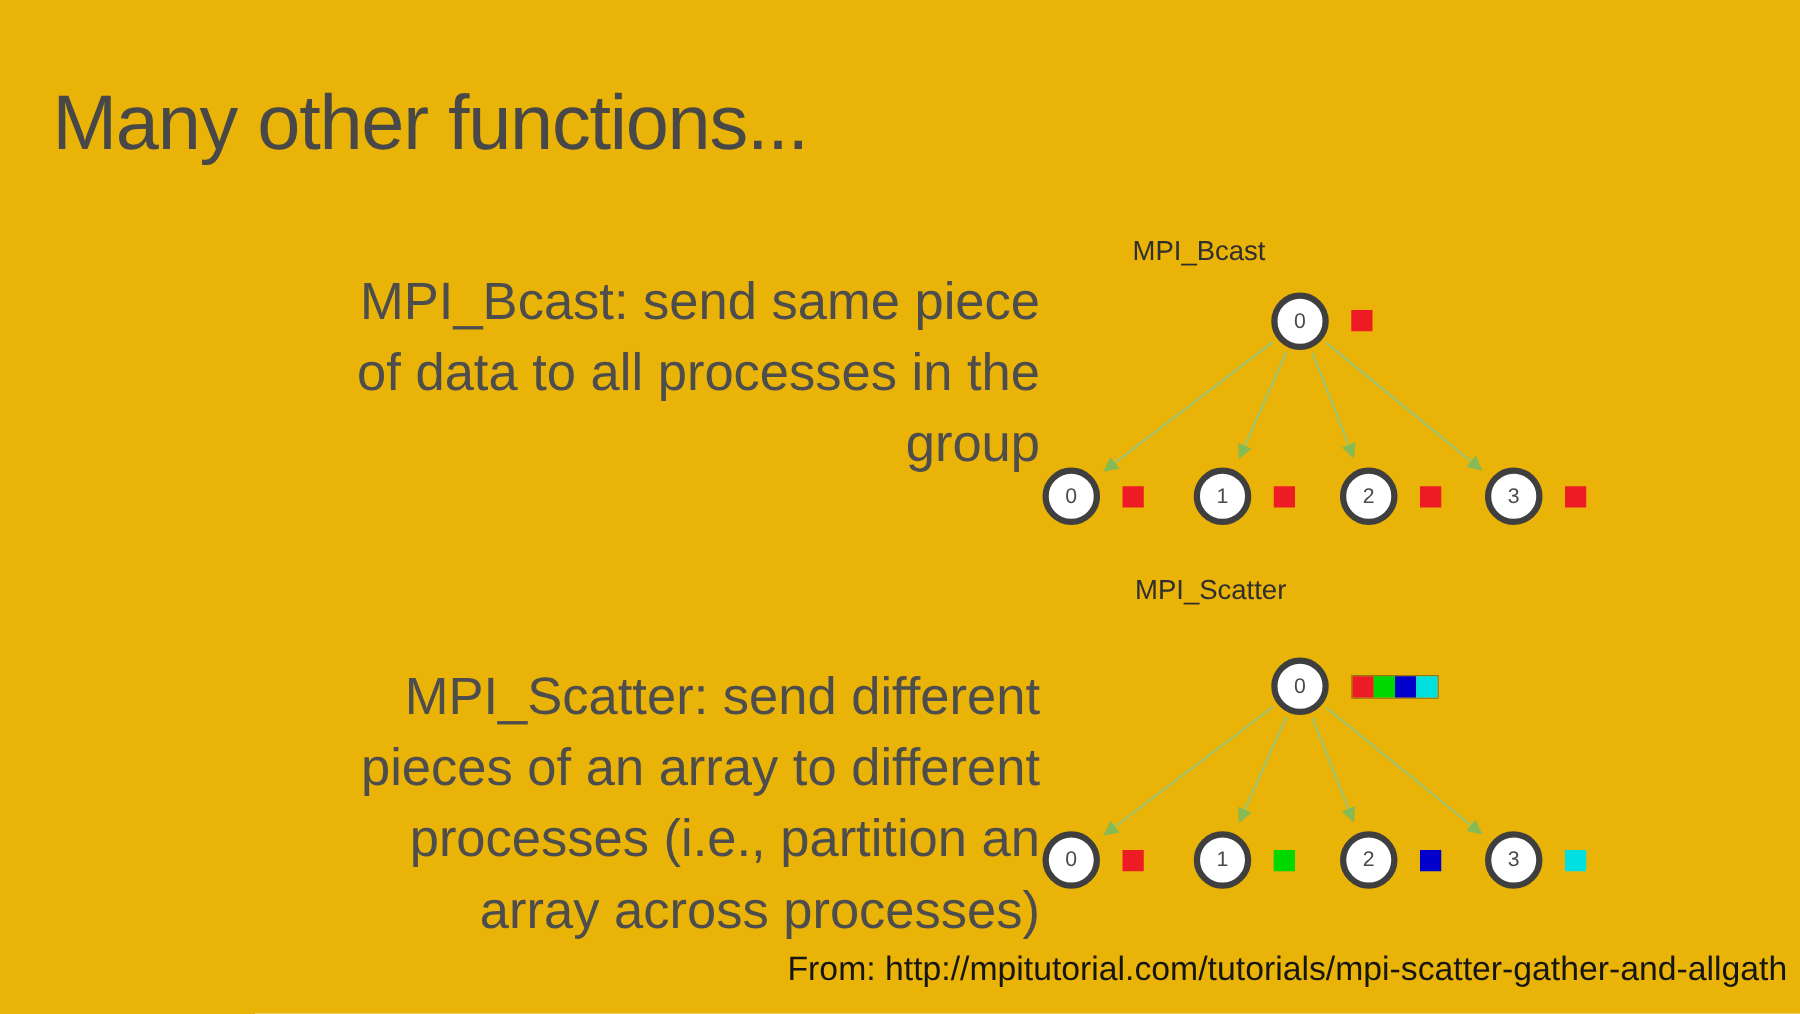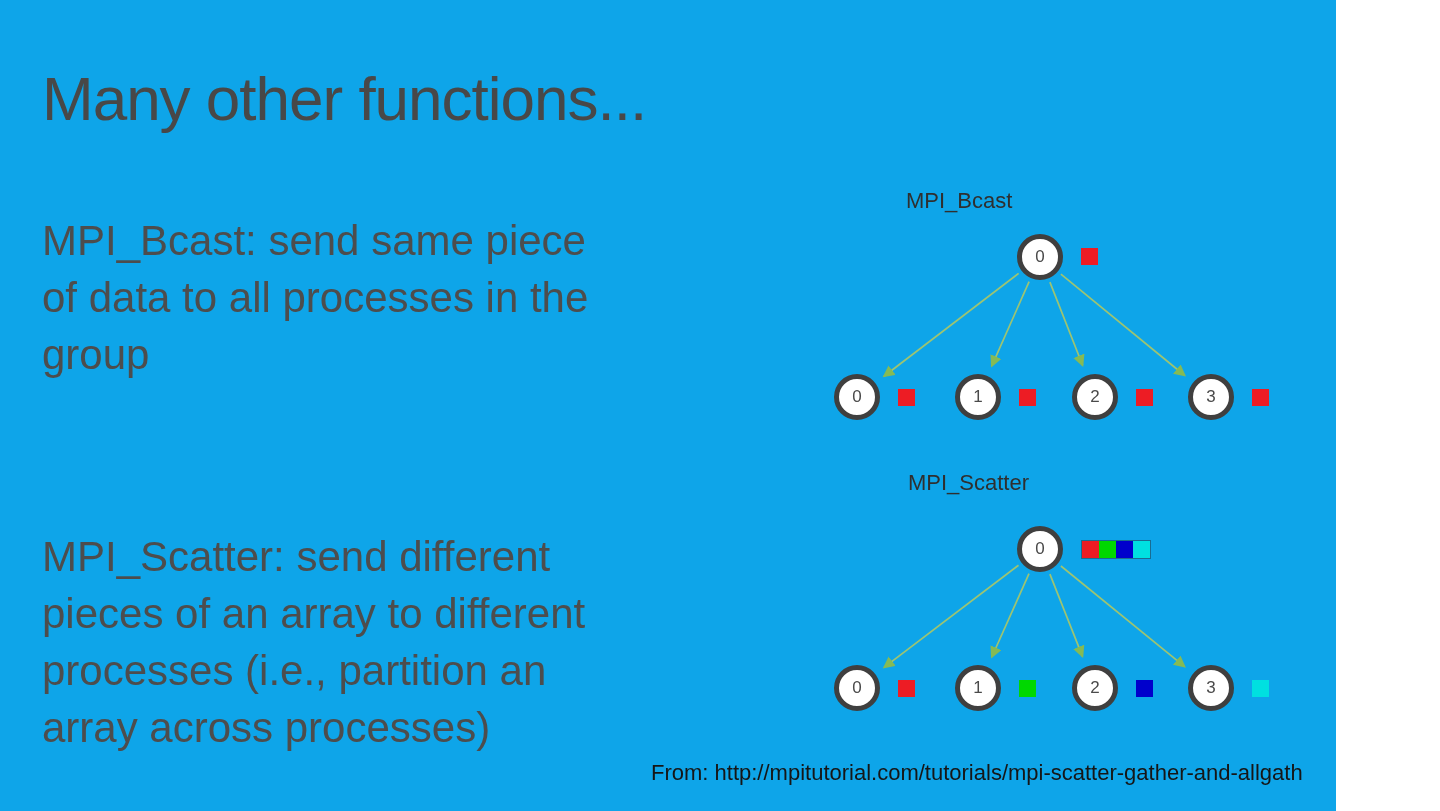--- a/index.html
+++ b/index.html
@@ -1,24 +1,25 @@
 <!DOCTYPE html>
 <html><head>
 <meta charset="utf-8">
 <style>
   * { margin: 0; padding: 0; box-sizing: border-box; }
   html, body { width: 1440px; height: 811px; background: #ffffff; overflow: hidden; }
   body { font-family: "Liberation Sans", sans-serif; }
 
   .slide {
     position: relative;
-    width: 1336px;
+    width: 1440px;
     height: 811px;
-    background: #0ea5e9;
+    background: #eab308;
     overflow: hidden;
+    text-align: right;
   }
 
   .title {
     position: absolute;
     left: 42px;
     top: 64px;
     font-size: 62px;
     line-height: 70px;
     letter-spacing: -1px;
     color: #484848;
@@ -32,36 +33,36 @@
     font-size: 42px;
     line-height: 57px;
     color: #4d4d4d;
     white-space: pre-line;
   }
   .bullet.b1 { top: 212px; }
   .bullet.b2 { top: 528px; }
 
   .attribution {
     position: absolute;
-    left: 651px;
+    left: 630px;
     top: 760px;
-    font-size: 22px;
+    font-size: 27px;
     color: #161616;
     white-space: nowrap;
   }
 
   .diagram-label {
     position: absolute;
     font-size: 22px;
     color: #2f2f2f;
     white-space: nowrap;
     margin-left: 48px;
   }
   .diagram-label.bcast   { left: 858px; top: 188px; }
-  .diagram-label.scatter { left: 860px; top: 470px; }
+  .diagram-label.scatter { left: 860px; top: 459px; }
 
   .node {
     position: absolute;
     width: 46px;
     height: 46px;
     border: 5px solid #3f3f3f;
     border-radius: 50%;
     background: #ffffff;
     display: flex;
     align-items: center;

